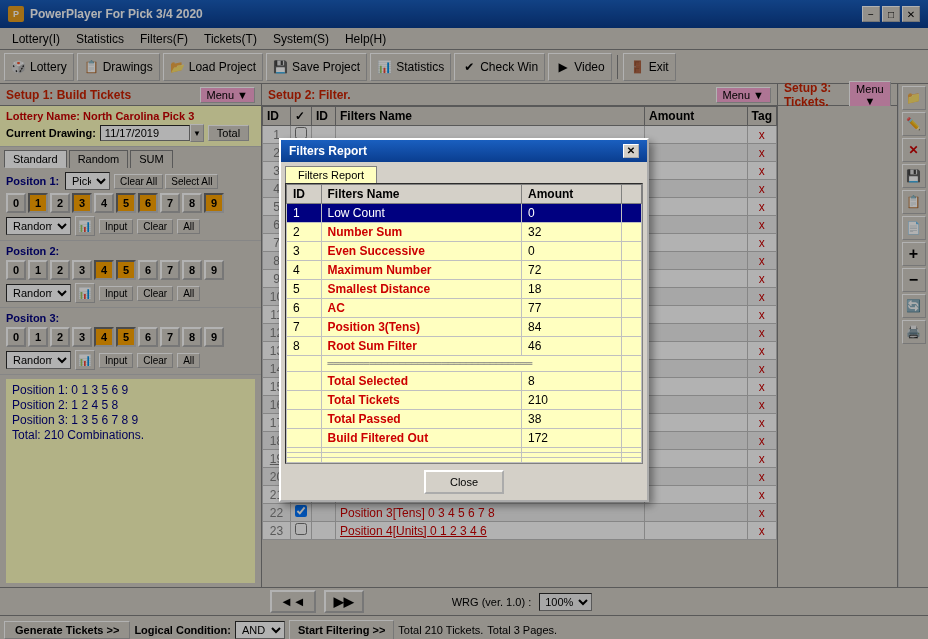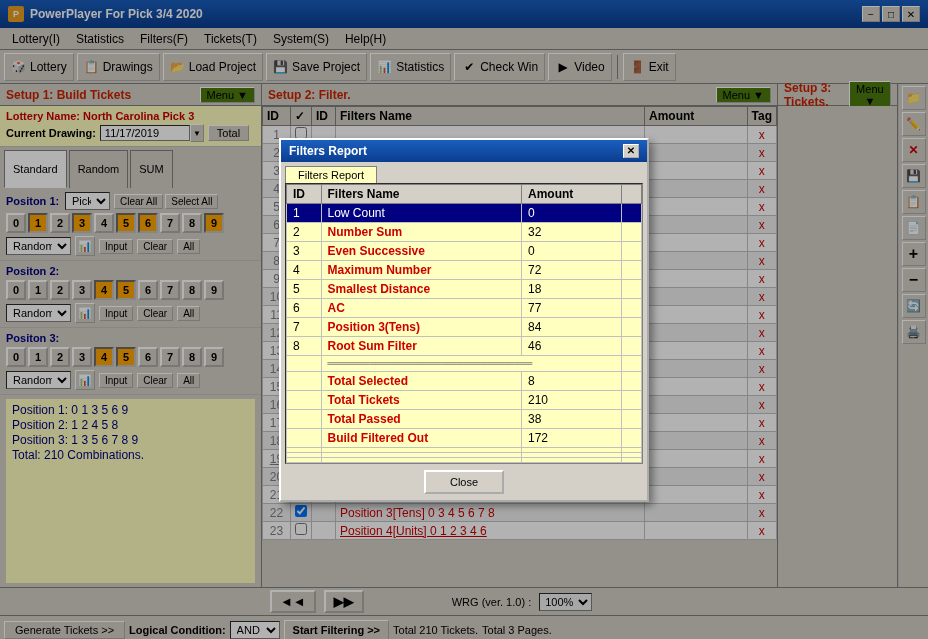--- a/index.html
+++ b/index.html
@@ -75,21 +75,21 @@
       padding: 3px 6px;
       font-weight: bold;
       color: #cc2200;
       border-bottom: 1px solid #808080;
       height: 22px;
       display: flex;
       align-items: center;
       justify-content: space-between;
     }
     .menu-btn {
-      background: #4d7c0f;
+      background: #f9a8d4;
       border: 1px outset #fff;
       padding: 1px 6px;
       cursor: pointer;
       font-size: 11px;
       display: flex;
       align-items: center;
       gap: 2px;
     }
 
     .lottery-info {
@@ -130,21 +130,21 @@
       font-size: 11px;
     }
 
     .tabs-row {
       display: flex;
       gap: 2px;
       padding: 3px 4px 0;
       background: #d4d0c8;
     }
     .tab-btn {
-      padding: 12px 8px;
+      padding: 2px 8px;
       border: 1px solid #808080;
       border-bottom: none;
       background: #d4d0c8;
       cursor: pointer;
       font-size: 11px;
     }
     .tab-btn.active { background: white; border-bottom: 1px solid white; }
 
     .position-section {
       padding: 4px 6px;
@@ -301,21 +301,21 @@
       align-items: center;
       padding: 0 4px;
       gap: 4px;
     }
     .generate-btn {
       background: #d4d0c8;
       border: 1px outset #fff;
       padding: 2px 10px;
       cursor: pointer;
       font-size: 11px;
-      font-weight: normal;
+      font-weight: bold;
     }
     .label-text { font-size: 11px; font-weight: bold; }
     .logic-select {
       border: 1px inset #808080;
       background: white;
       padding: 1px 2px;
       font-size: 11px;
       width: 50px;
     }
     .start-filter-btn {

